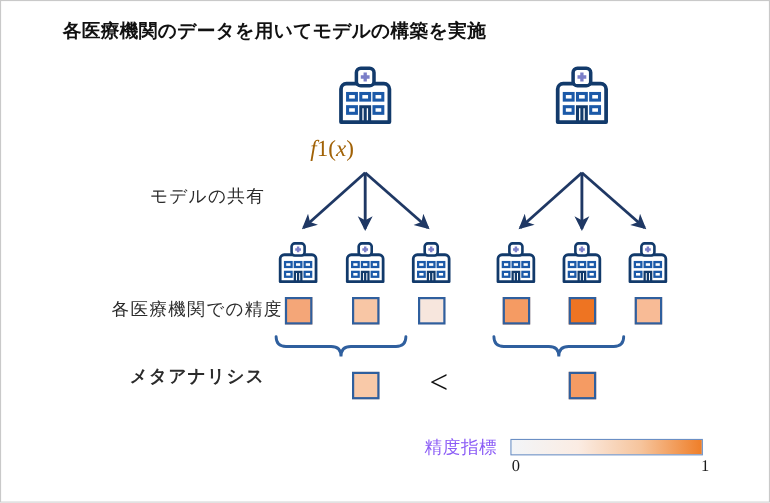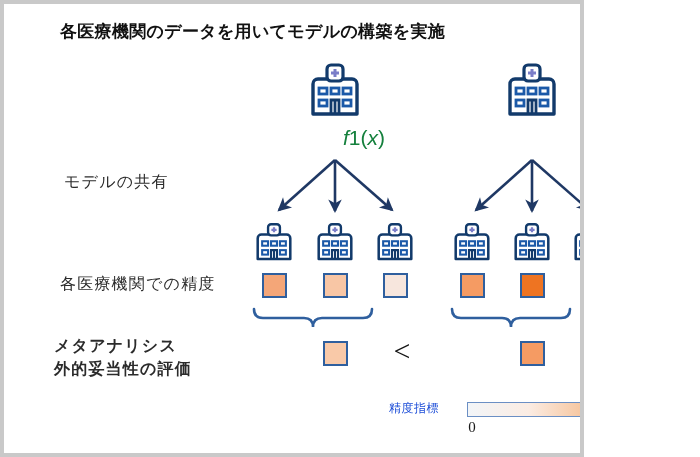--- a/index.html
+++ b/index.html
@@ -2,65 +2,65 @@
 <html><head>
 <meta charset="utf-8">
 <style>
   html,body{margin:0;padding:0;background:#ffffff;}
   body{
     font-family:"Liberation Sans","DejaVu Sans",sans-serif;
     -webkit-font-smoothing:antialiased;
   }
   #figure{
     position:relative;
-    width:584px;height:457px;
+    width:700px;height:457px;
     background:#ffffff;
     box-sizing:border-box;
-    border:4px solid #ef4444;
+    border:1px solid #ef4444;
     overflow:hidden;
   }
   .abs{position:absolute;}
 
   
   #title{
     left:56px;top:16px;
     font-size:17px;
     font-weight:bold;
     color:#111111;
     letter-spacing:0.3px;
     white-space:nowrap;
   }
 
   
   .row-label{
     color:#2b2b2b;
     font-size:16px;
     letter-spacing:1.2px;
     white-space:nowrap;
-    text-align:left;
+    text-align:right;
   }
   #label-share{left:60px;top:168px;width:180px;}
   #label-local{left:56px;top:270px;width:200px;}
   #label-meta{left:50px;top:330px;width:190px;line-height:1.45;font-weight:bold;}
 
   
   .hosp{display:block;}
   .hosp .bldg{fill:none;stroke:#123a6b;stroke-width:3.4;stroke-linejoin:round;stroke-linecap:round;}
   .hosp .win{fill:none;stroke:#1b59a8;stroke-width:2.8;stroke-linejoin:miter;}
   .hosp .door{fill:none;stroke:#123a6b;stroke-width:2.8;}
   .hosp .plate{fill:#ffffff;stroke:#123a6b;stroke-width:3.2;}
   .hosp .cross{fill:none;stroke:#7b7ec8;stroke-width:3.0;stroke-linejoin:round;}
 
   
   .f-label{
-    font-family:Liberation Sans, sans-serif;
+    font-family:Liberation Serif, serif;
     font-style:italic;
     font-size:21px;
-    color:#15803d;
-    text-align:right;
+    color:#a16207;
+    text-align:left;
     white-space:nowrap;
   }
   .f-label .num{font-style:normal;}
   .f-label .par{font-style:normal;}
 
   
   .sq{
     box-sizing:border-box;
     border:2px solid #2f5f9e;
   }
@@ -71,21 +71,21 @@
     font-size:30px;
     color:#111111;
     left:383px;top:330px;
     width:30px;text-align:center;
     font-weight:400;
   }
 
   
   #legend-label{
     left:385px;top:396px;
-    font-size:12px;color:#1d4ed8;
+    font-size:16px;color:#8b5cf6;
     letter-spacing:0.5px;white-space:nowrap;
   }
   #legend-bar{
     left:463px;top:398px;
     width:175px;height:15px;
     box-sizing:border-box;
     border:1px solid #6b8fc4;
     background:linear-gradient(to right,#f2f5f8 0%,#fbece3 35%,#f6c49c 68%,#ef7e28 100%);
   }
   .legend-tick{
@@ -101,21 +101,20 @@
 <body>
 
 <div id="figure" style="border-color: rgb(201, 201, 201); background: rgb(255, 255, 255);">
 
   <div class="abs" id="title">各医療機関のデータを用いてモデルの構築を実施</div>
 
   <div class="abs row-label" id="label-share">モデルの共有</div>
   <div class="abs row-label" id="label-local">各医療機関での精度</div>
   <div class="abs row-label" id="label-meta">
     <div>メタアナリシス</div>
-    <div>外的妥当性の評価</div>
   </div>
 
   <div class="abs" style="left:303px;top:58px;">
     <svg class="hosp" width="56" height="56" viewBox="0 0 56 56" aria-hidden="true">
       <path class="bldg" d="M6 52 V22 a5 5 0 0 1 5 -5 H45 a5 5 0 0 1 5 5 V52 Z"></path>
       <rect class="plate" x="20" y="3" width="16" height="16" rx="4"></rect>
       <path class="cross" d="M28 7 v8 M24 11 h8"></path>
       <rect class="win" x="12" y="26" width="8" height="6"></rect>
       <rect class="win" x="24" y="26" width="8" height="6"></rect>
       <rect class="win" x="36" y="26" width="8" height="6"></rect>

